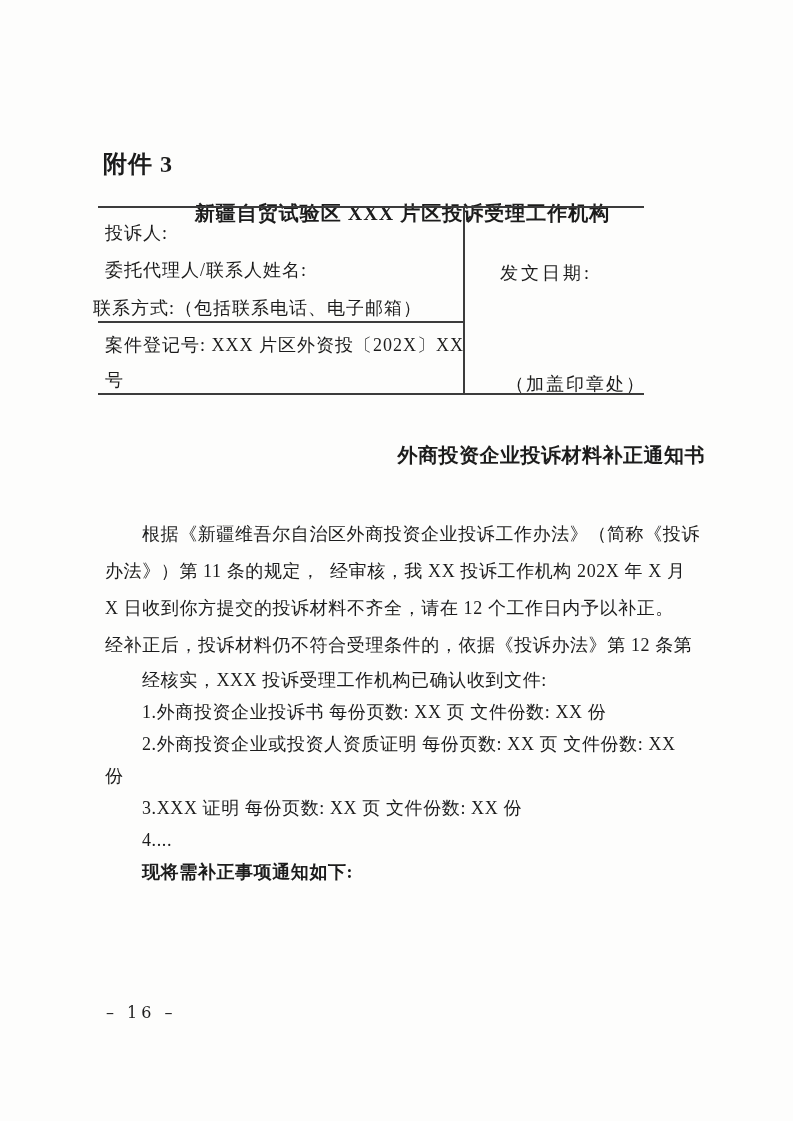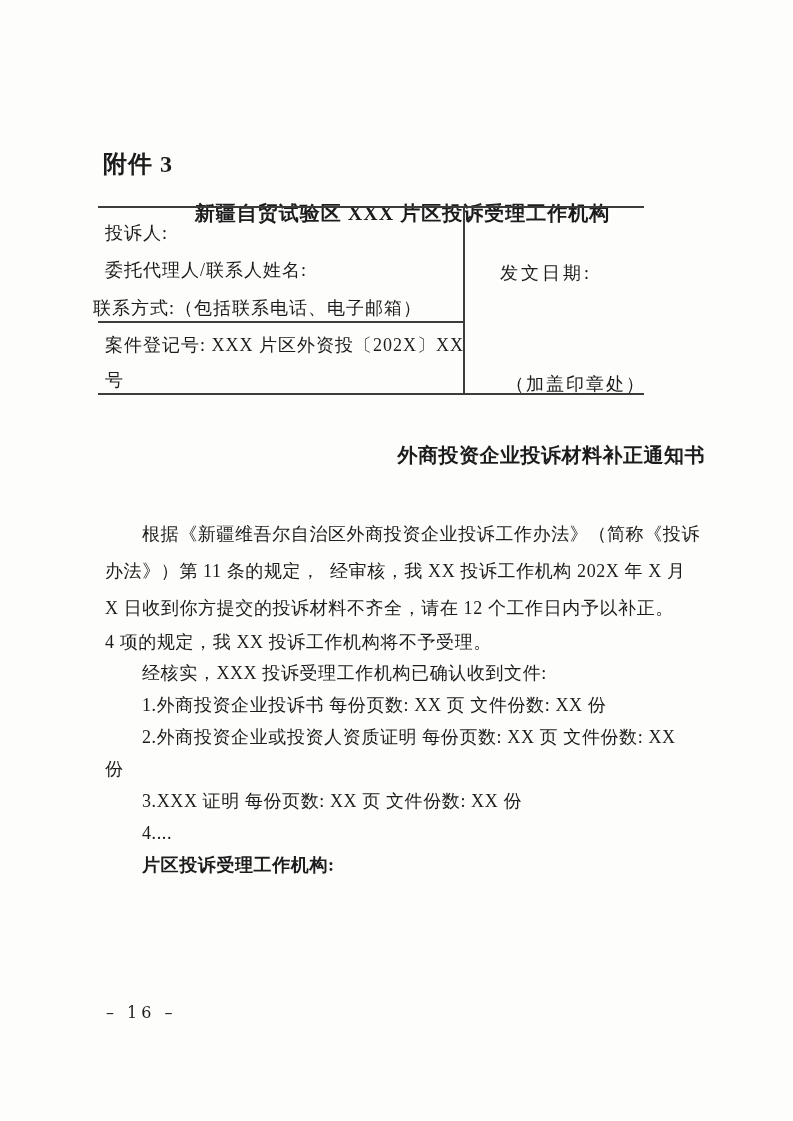--- a/index.html
+++ b/index.html
@@ -68,23 +68,23 @@
 <div class="abs cell cell-case2">号</div>
 <div class="abs cell cell-issue-date">发文日期:</div>
 <div class="abs cell cell-seal">（加盖印章处）</div>
 
 <div class="abs notice-title">外商投资企业投诉材料补正通知书</div>
 
 <div class="abs body-text">
   <div class="line h37 ind">根据《新疆维吾尔自治区外商投资企业投诉工作办法》（简称《投诉</div>
   <div class="line h37">办法》）第 11 条的规定，  经审核，我 XX 投诉工作机构 202X 年 X 月</div>
   <div class="line h37">X 日收到你方提交的投诉材料不齐全，请在 12 个工作日内予以补正。</div>
-  <div class="line h30">4 项的规定，我 XX 投诉工作机构将不予受理。</div>
+  <div class="line h37">经补正后，投诉材料仍不符合受理条件的，依据《投诉办法》第 12 条第</div>
   <div class="line h32 ind">经核实，XXX 投诉受理工作机构已确认收到文件:</div>
   <div class="line h32 ind">1.外商投资企业投诉书 每份页数: XX 页 文件份数: XX 份</div>
   <div class="line h32 ind">2.外商投资企业或投资人资质证明 每份页数: XX 页 文件份数: XX</div>
   <div class="line h32">份</div>
   <div class="line h32 ind">3.XXX 证明 每份页数: XX 页 文件份数: XX 份</div>
   <div class="line h32 ind">4....</div>
-  <div class="line h32 ind bold">片区投诉受理工作机构:</div>
+  <div class="line h32 ind bold">现将需补正事项通知如下:</div>
 </div>
 
 <div class="abs page-number">– 16 –</div>
 
 </body></html>

